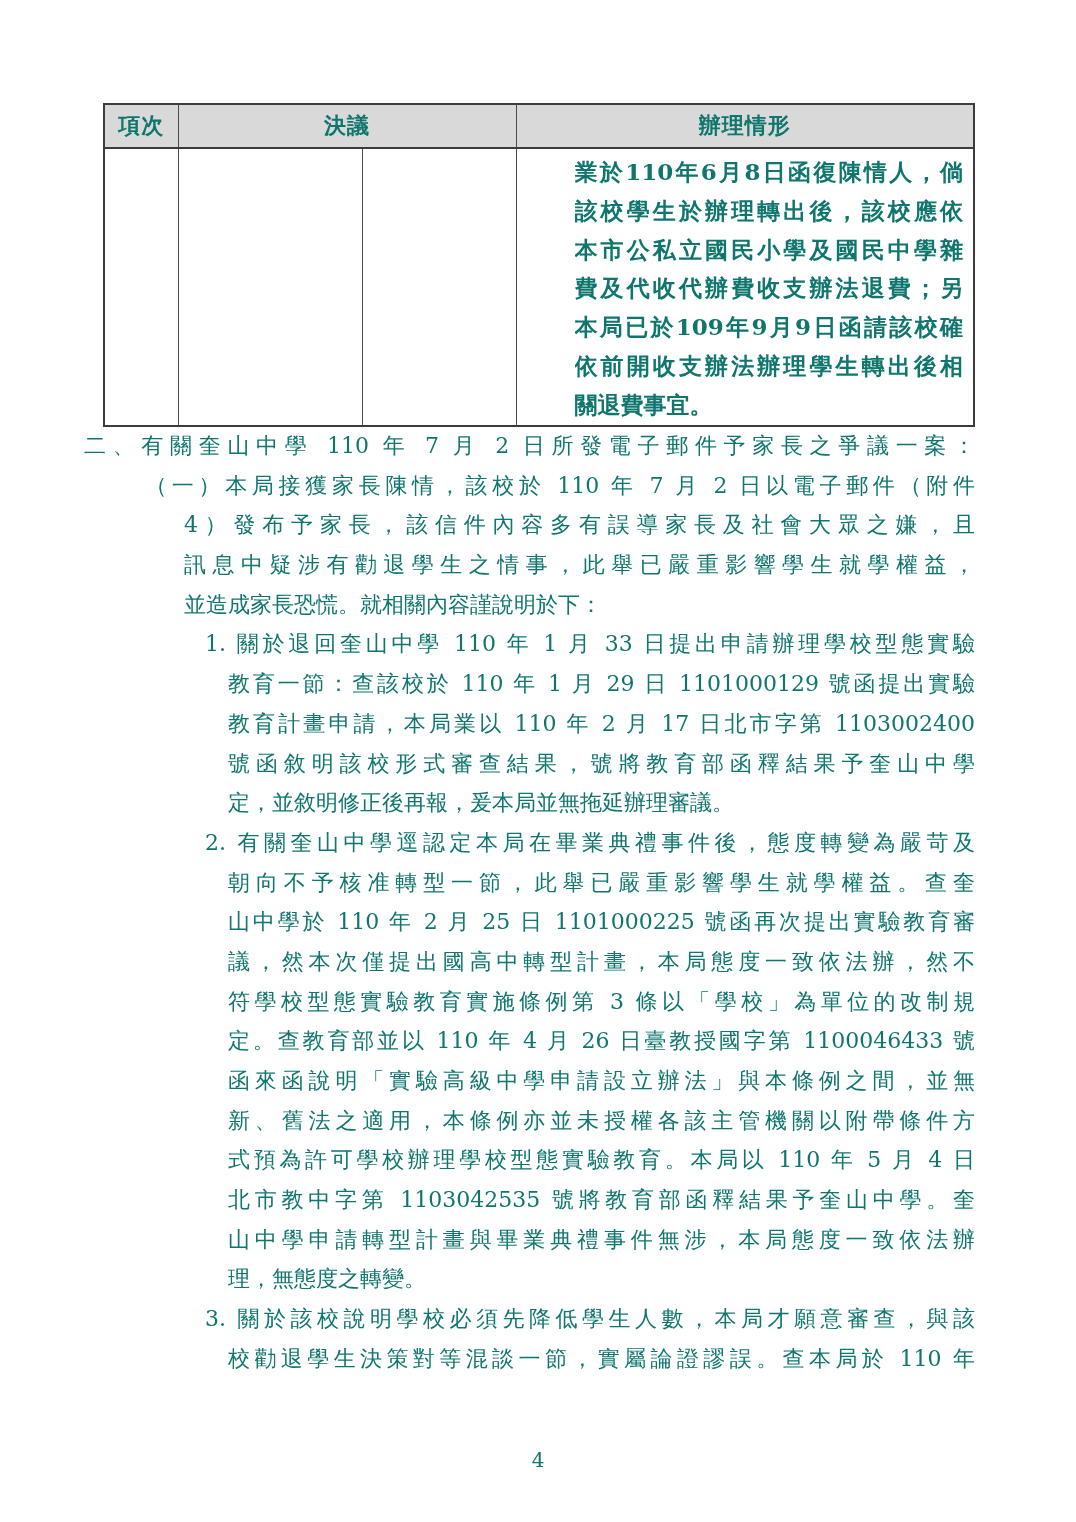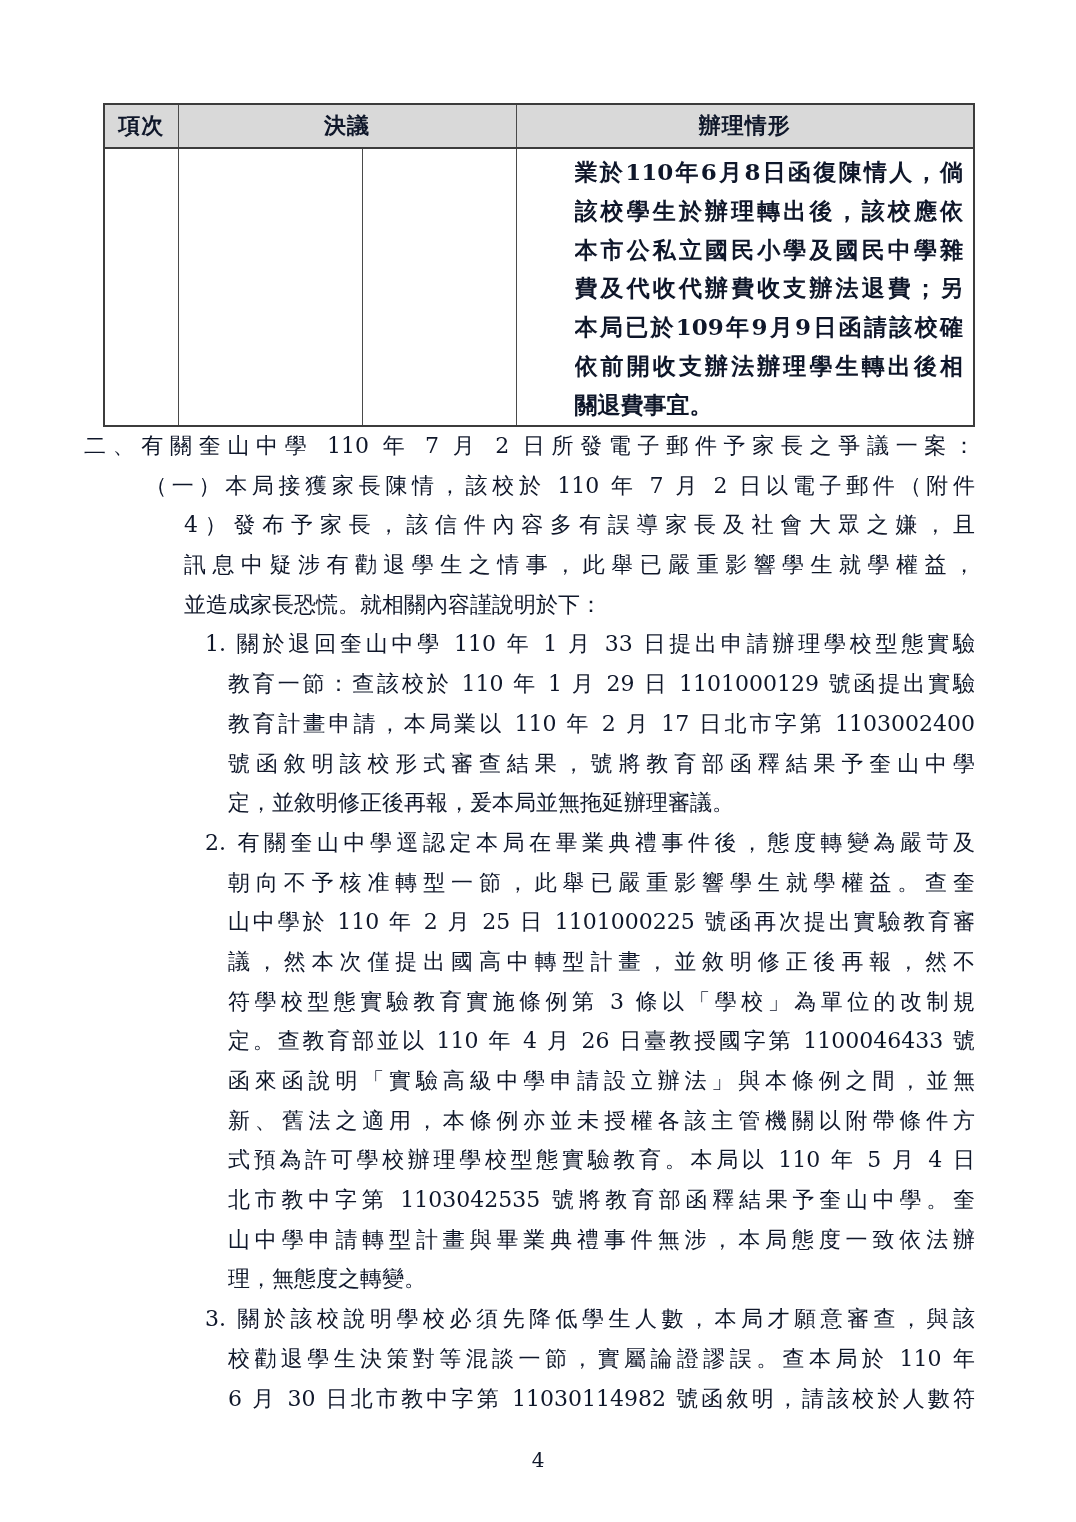--- a/index.html
+++ b/index.html
@@ -2,21 +2,21 @@
 <html><head>
 <meta charset="utf-8">
 <style>
   html,body { margin:0; padding:0; background:#e8e8e8; }
   .page {
     position:relative;
     width:1076px; height:1522px;
     margin:0 auto;
     background:#ffffff;
     font-family:"DejaVu Serif","Liberation Serif",serif;
-    color:#0f172a;
+    color:#0f766e;
     overflow:hidden;
   }
 
   
   table.doc-table {
     position:absolute; left:103px; top:103px;
     width:870px;
     border-collapse:collapse;
     table-layout:fixed;
     border:2px solid #3c3c3c;
@@ -129,32 +129,31 @@
         <div class="tline fill" style="padding-left: 205px;">1. 關於退回奎山中學 110 年 1 月 33 日提出申請辦理學校型態實驗</div>
         <div class="tline fill" style="padding-left: 228px;">教育一節：查該校於 110 年 1 月 29 日 1101000129 號函提出實驗</div>
         <div class="tline fill" style="padding-left: 228px;">教育計畫申請，本局業以 110 年 2 月 17 日北市字第 1103002400</div>
         <div class="tline fill" style="padding-left: 228px;">號函敘明該校形式審查結果，號將教育部函釋結果予奎山中學</div>
         <div class="tline nofill" style="padding-left: 228px;">定，並敘明修正後再報，爰本局並無拖延辦理審議。</div>
       </div>
       <div>
         <div class="tline fill" style="padding-left: 205px;">2. 有關奎山中學逕認定本局在畢業典禮事件後，態度轉變為嚴苛及</div>
         <div class="tline fill" style="padding-left: 228px;">朝向不予核准轉型一節，此舉已嚴重影響學生就學權益。查奎</div>
         <div class="tline fill" style="padding-left: 228px;">山中學於 110 年 2 月 25 日 1101000225 號函再次提出實驗教育審</div>
-        <div class="tline fill" style="padding-left: 228px;">議，然本次僅提出國高中轉型計畫，並敘明修正後再報，然不</div>
+        <div class="tline fill" style="padding-left: 228px;">議，然本次僅提出國高中轉型計畫，本局態度一致依法辦，然不</div>
         <div class="tline fill" style="padding-left: 228px;">符學校型態實驗教育實施條例第 3 條以「學校」為單位的改制規</div>
         <div class="tline fill" style="padding-left: 228px;">定。查教育部並以 110 年 4 月 26 日臺教授國字第 1100046433 號</div>
         <div class="tline fill" style="padding-left: 228px;">函來函說明「實驗高級中學申請設立辦法」與本條例之間，並無</div>
         <div class="tline fill" style="padding-left: 228px;">新、舊法之適用，本條例亦並未授權各該主管機關以附帶條件方</div>
         <div class="tline fill" style="padding-left: 228px;">式預為許可學校辦理學校型態實驗教育。本局以 110 年 5 月 4 日</div>
         <div class="tline fill" style="padding-left: 228px;">北市教中字第 1103042535 號將教育部函釋結果予奎山中學。奎</div>
         <div class="tline fill" style="padding-left: 228px;">山中學申請轉型計畫與畢業典禮事件無涉，本局態度一致依法辦</div>
         <div class="tline nofill" style="padding-left: 228px;">理，無態度之轉變。</div>
       </div>
       <div>
         <div class="tline fill" style="padding-left: 205px;">3. 關於該校說明學校必須先降低學生人數，本局才願意審查，與該</div>
         <div class="tline fill" style="padding-left: 228px;">校勸退學生決策對等混談一節，實屬論證謬誤。查本局於 110 年</div>
-        <div class="tline fill" style="padding-left: 228px;">6 月 30 日北市教中字第 11030114982 號函敘明，請該校於人數符</div>
       </div>
     </div>
 
   <div class="page-number">4</div>
 
 </div>
 
 </body></html>

